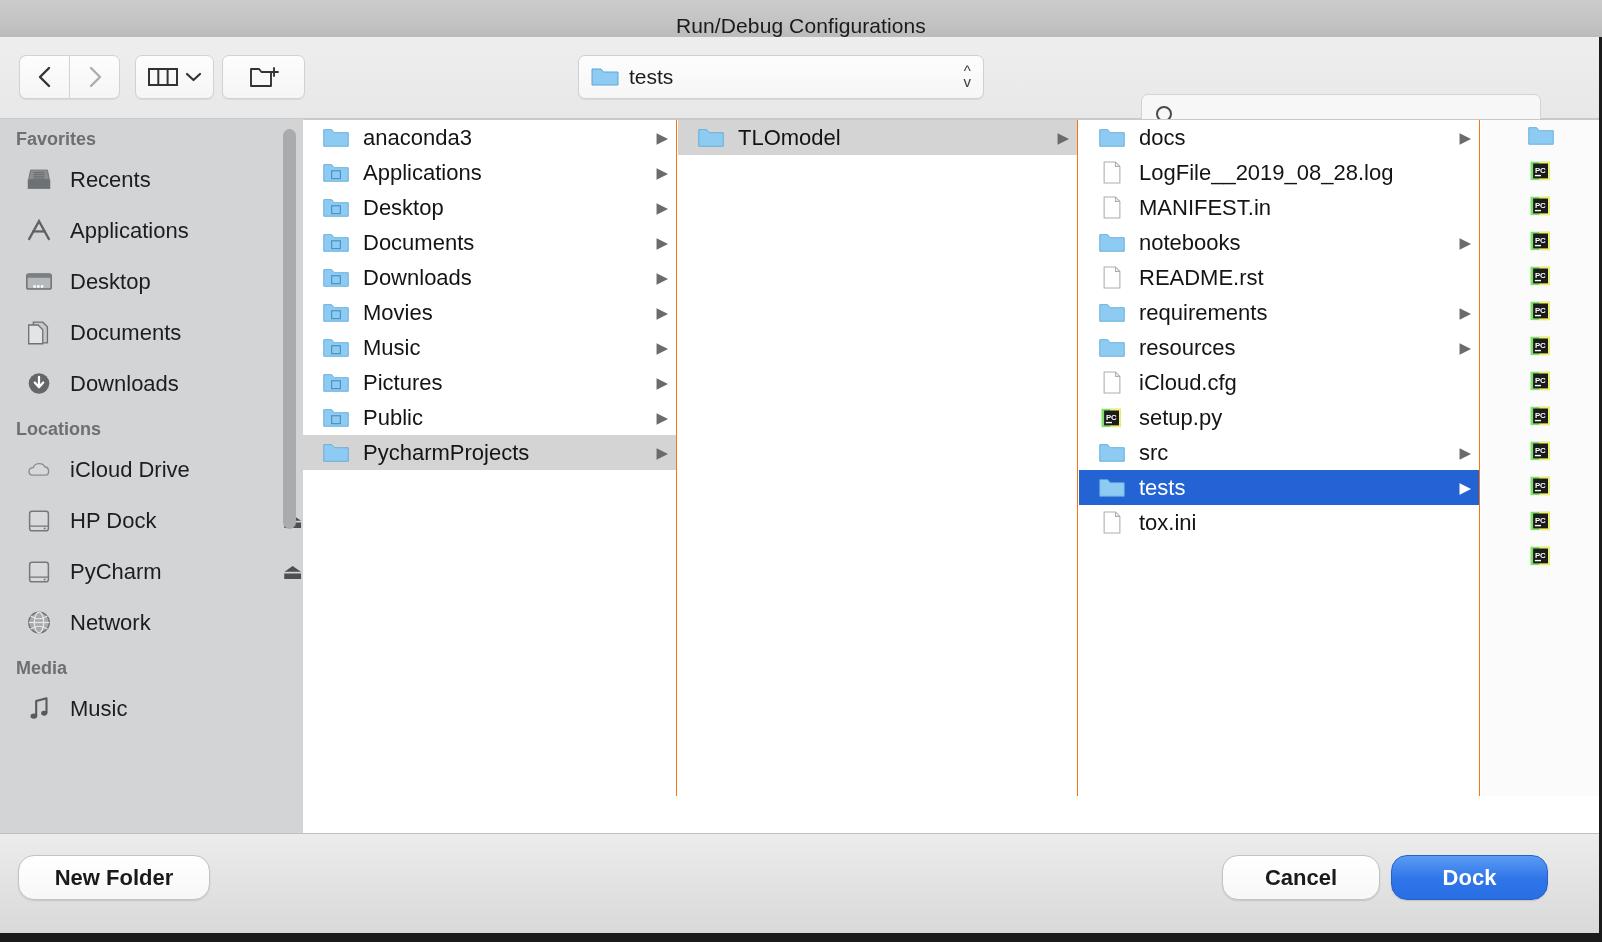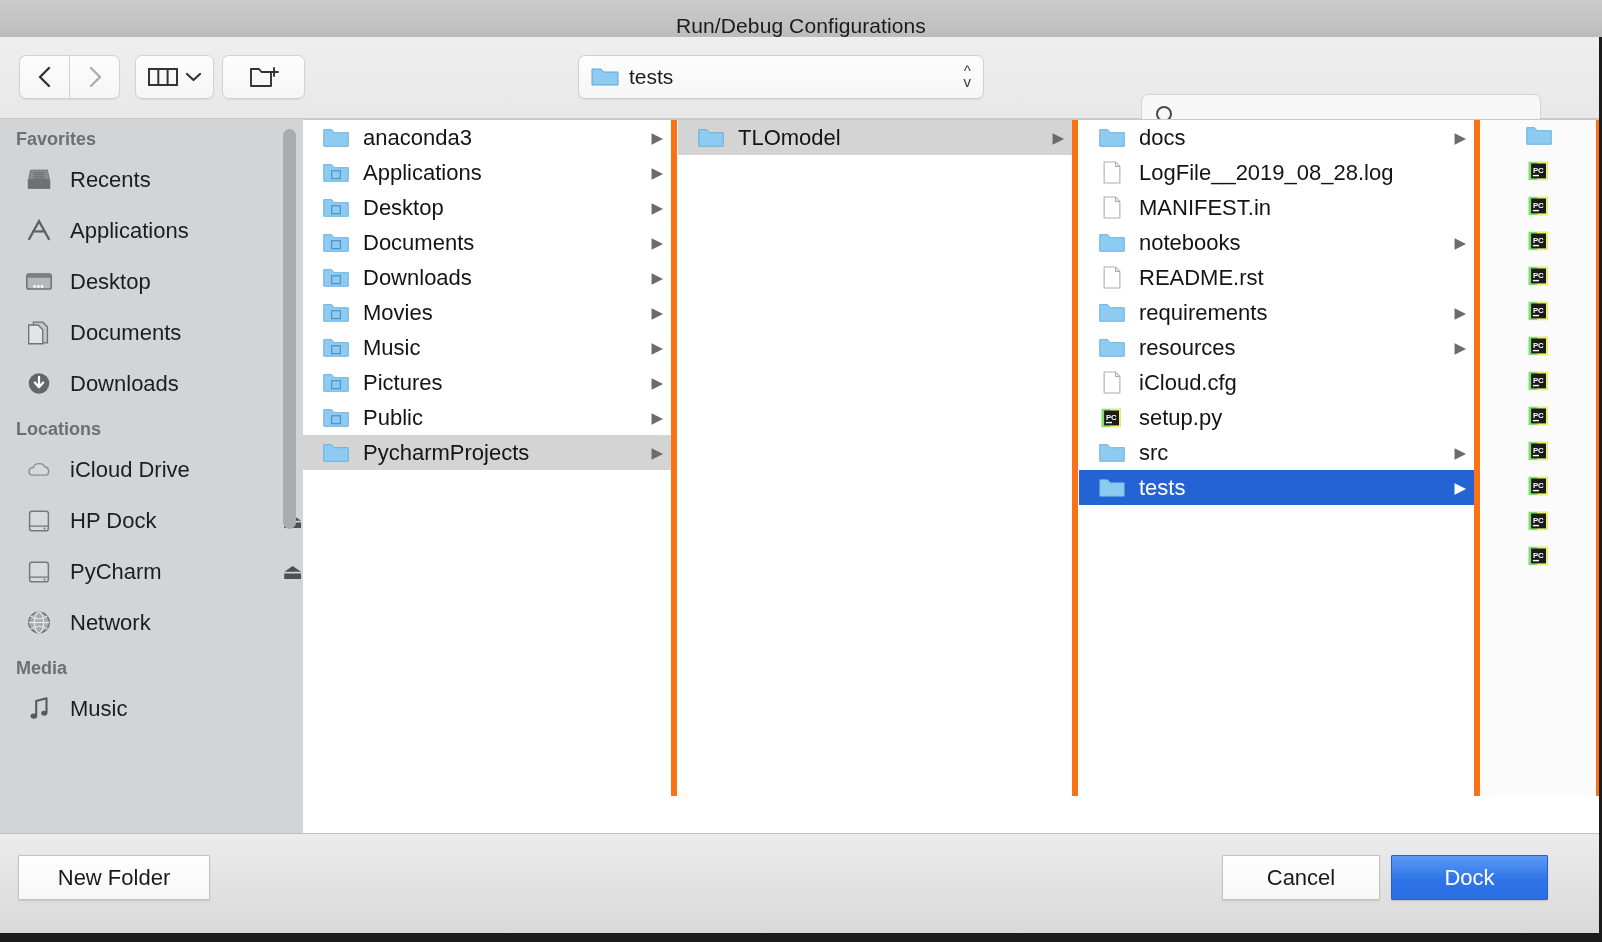--- a/index.html
+++ b/index.html
@@ -117,21 +117,21 @@
   
   .columns {
     position: absolute; top: 0; left: 303px;
     width: 1299px; height: 714px;
     background: #ffffff;
     border-top: 1px solid #c9c9c9;
   }
   .col {
     position: absolute; top: 0; height: 676px;
     background: #ffffff;
-    border-right: 6px solid #f97316;
+    border-right: 1px solid #f97316;
     overflow: hidden;
   }
   #col-1 { left: 0;    width: 374px; }
   #col-2 { left: 375px; width: 400px; }
   #col-3 { left: 776px; width: 401px; }
   #col-4 { left: 1178px; width: 121px; background: #fbfbfb; }
 
   .row {
     display: flex; align-items: center;
     height: 35px; padding-left: 18px; padding-right: 8px;
@@ -166,27 +166,28 @@
 
   
   .footer {
     position: absolute; top: 833px; left: 0;
     width: 1602px; height: 100px;
     background: linear-gradient(to bottom, #ececec, #d9d9d9);
     border-top: 1px solid #c0c0c0;
   }
   .btn {
     position: absolute;
-    border-radius: 1px;
+    border-radius: 16px;
     font-size: 22px;
     display: flex; align-items: center; justify-content: center;
     border: 1px solid #c2c2c2;
     background: linear-gradient(to bottom, #ffffff, #f7f7f7);
     color: #1a1a1a;
     box-shadow: 0 1px 1.5px rgba(0,0,0,.12);
+    font-weight: bold;
   }
   #new-folder-btn { left: 18px; top: 21px; width: 192px; height: 45px; }
   #cancel-btn     { left: 1222px; top: 21px; width: 158px; height: 45px; }
   #open-btn {
     left: 1391px; top: 21px; width: 157px; height: 45px;
     background: linear-gradient(to bottom, #5b9bf4 0%, #2f74e8 55%, #2a6ee4 100%);
     border: 1px solid #2462cc;
     color: #ffffff;
   }
   .win-edge-r {
@@ -583,20 +584,29 @@
           </div>
           <div class="row sel-blue">
             <span class="ico">
               <svg width="28" height="25" viewBox="0 0 32 28">
                 <path d="M2 24 L2 5 L11 5 L14 8.5 L30 8.5 L30 24 Z" fill="#8ecbf2" stroke="#5ca9da" stroke-width="1"></path>
               </svg>
             </span>
             <span>tests</span>
             <span class="arrow">▶</span>
           </div>
+          <div class="row">
+            <span class="ico">
+              <svg width="28" height="25" viewBox="0 0 32 28">
+                <path d="M7 2 L20 2 L25 7 L25 26 L7 26 Z" fill="#ffffff" stroke="#adadad" stroke-width="1.2"></path>
+                <path d="M20 2 L20 7 L25 7" fill="none" stroke="#adadad" stroke-width="1.2"></path>
+              </svg>
+            </span>
+            <span>tox.ini</span>
+          </div>
         </div>
       <div class="col" id="col-4">
           <div class="row-iconly">
             <span class="ico"><svg width="28" height="25" viewBox="0 0 32 28">
                 <path d="M2 24 L2 5 L11 5 L14 8.5 L30 8.5 L30 24 Z" fill="#8ecbf2" stroke="#5ca9da" stroke-width="1"></path>
               </svg></span>
           </div>
           <div class="row-iconly">
             <span class="ico"><svg width="28" height="25" viewBox="0 0 32 28">
                 <path d="M4 4 L26 4 L26 25 L4 25 Z" fill="#7ee06a"></path>

